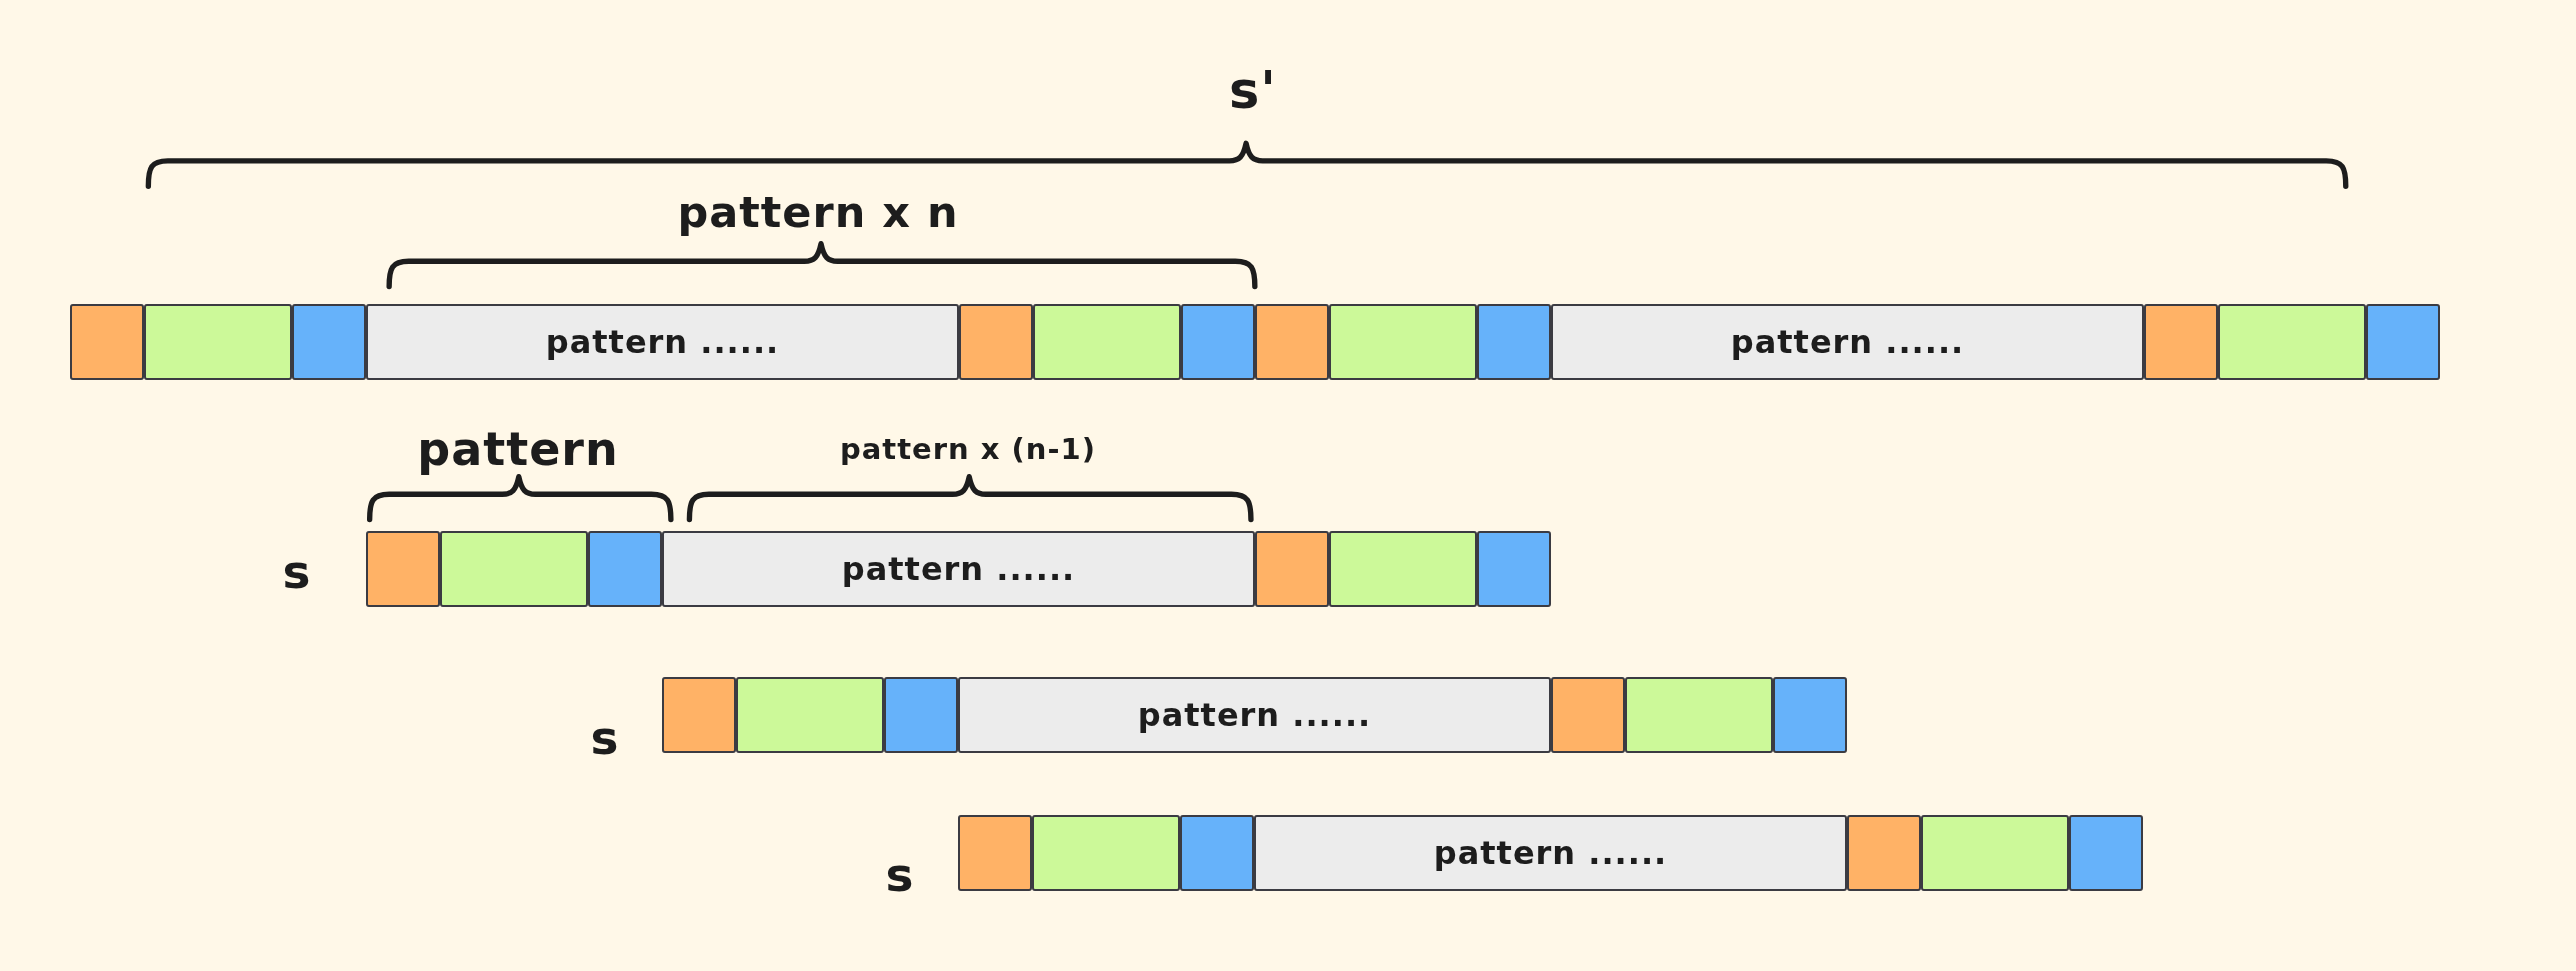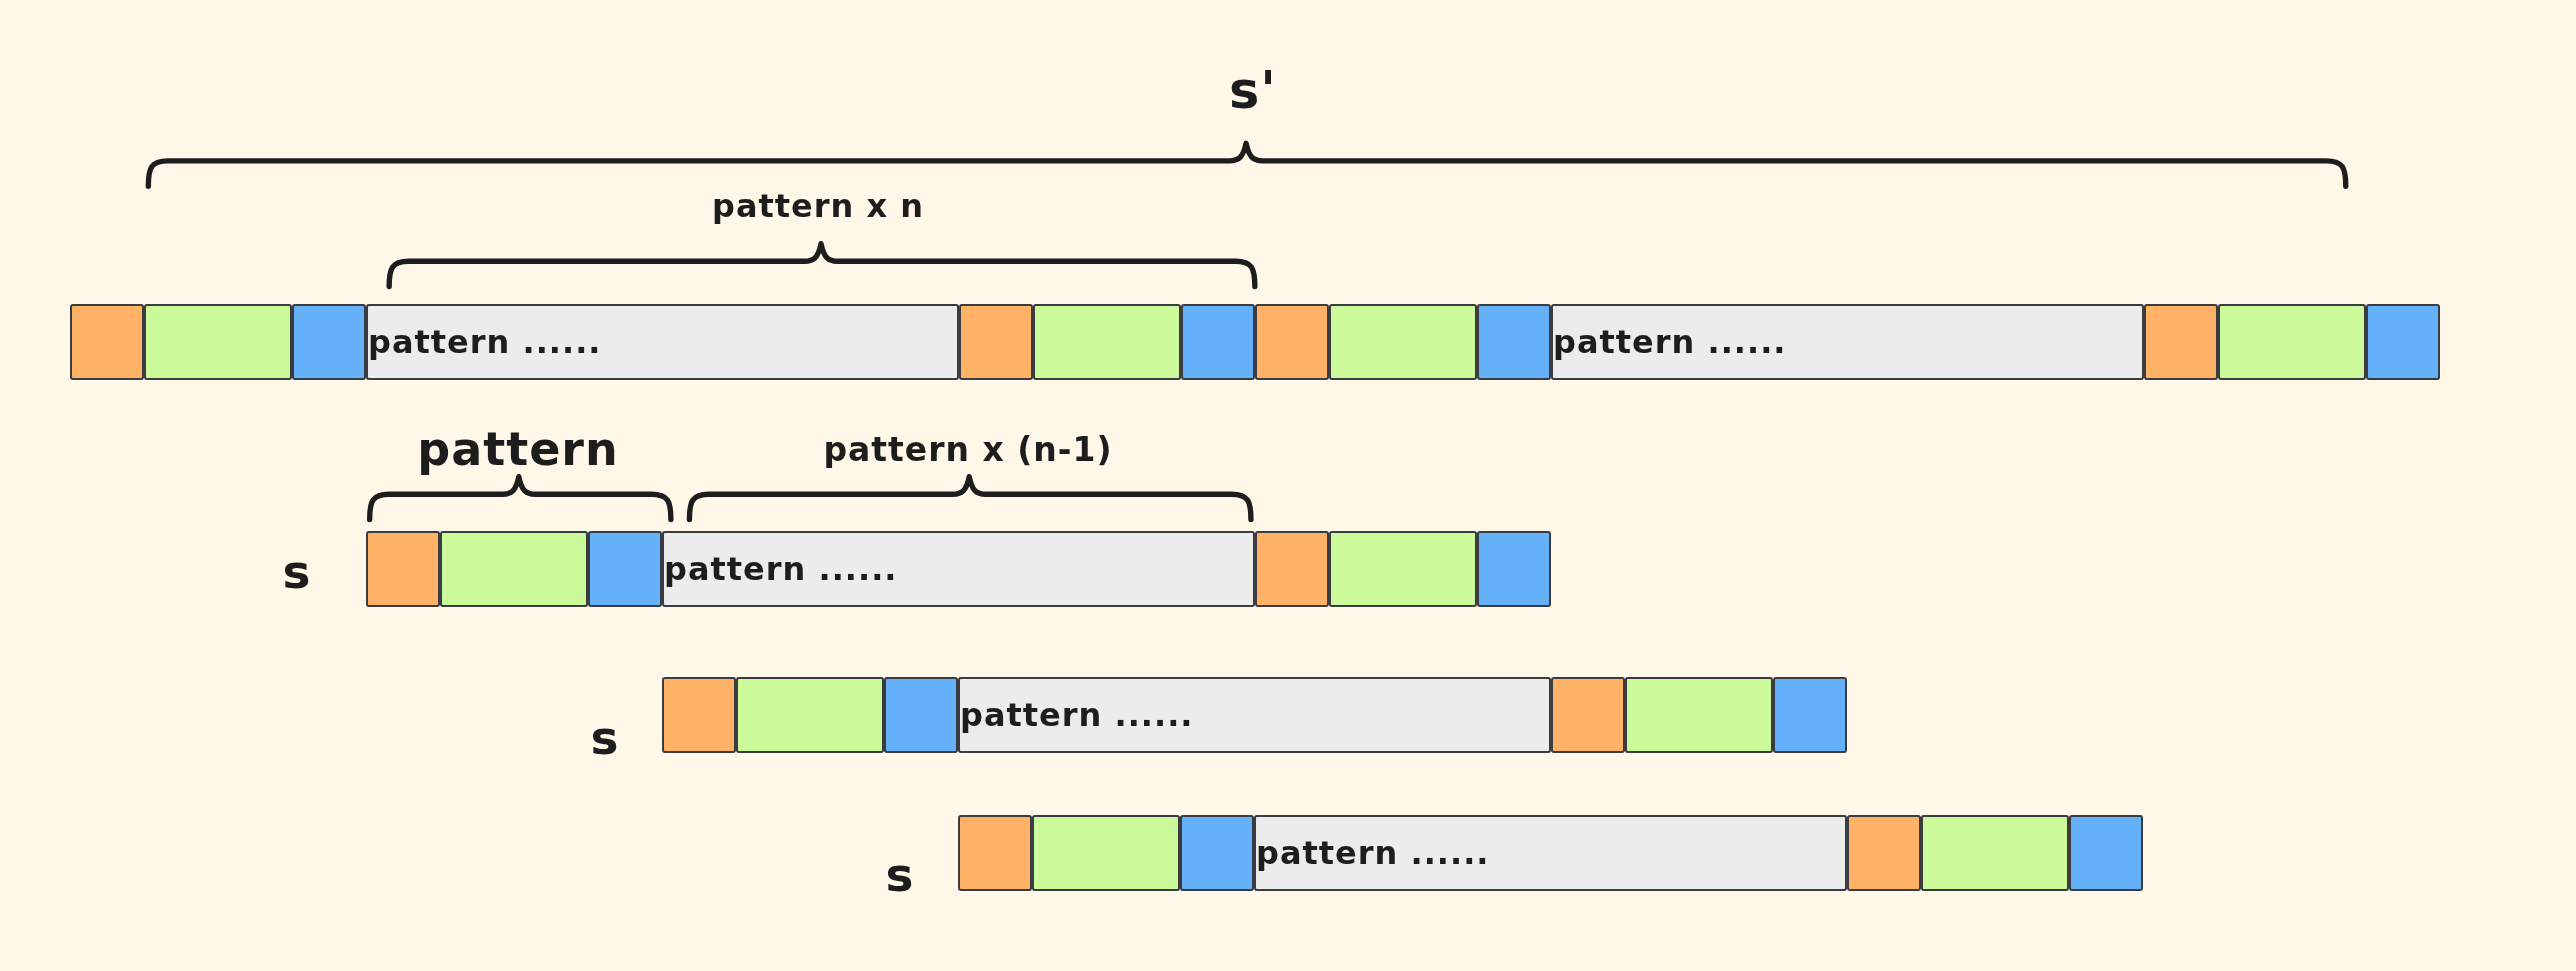--- a/index.html
+++ b/index.html
@@ -36,23 +36,23 @@
   
   .float-label {
     position: absolute;
     transform: translate(-50%, -50%);
     color: var(--ink, #1d1d1d);
     font-weight: 700;
     white-space: nowrap;
     letter-spacing: 1px;
   }
   #label-sprime   { left: 1253px; top: 90px;  font-size: 51px; }
-  #label-pxn      { left: 818px;  top: 206px; font-size: 32px; }
+  #label-pxn      { left: 818px;  top: 212px; font-size: 43px; }
   #label-pattern  { left: 518px;  top: 449px; font-size: 46px; }
-  #label-pxn1     { left: 968px;  top: 449px; font-size: 33px; }
+  #label-pxn1     { left: 968px;  top: 449px; font-size: 29px; }
   #s-label-1      { left: 297px;  top: 571px; font-size: 47px; }
   #s-label-2      { left: 605px;  top: 737px; font-size: 47px; }
   #s-label-3      { left: 900px;  top: 874px; font-size: 47px; }
   
   .bar-row {
     position: absolute;
     display: flex;
     height: 76px;
   }
   #row-sprime { left: 70px;  top: 304px; }
@@ -67,20 +67,21 @@
     flex: none;
   }
   .seg.orange  { width: 74px;  background: var(--orange, #FFB266); }
   .seg.green   { width: 148px; background: var(--green, #CCF999); }
   .seg.blue    { width: 74px;  background: var(--blue, #66B2FA); }
   .seg.pattern {
     width: 593px;
     background: var(--pattern-gray, #ECECEC);
     display: flex;
     align-items: center;
+    justify-content: center;
   }
   .seg.pattern span {
     font-size: 32px;
     font-weight: 700;
     color: var(--ink, #1d1d1d);
     letter-spacing: 1px;
   }
 </style>
 </head>
 <body>

